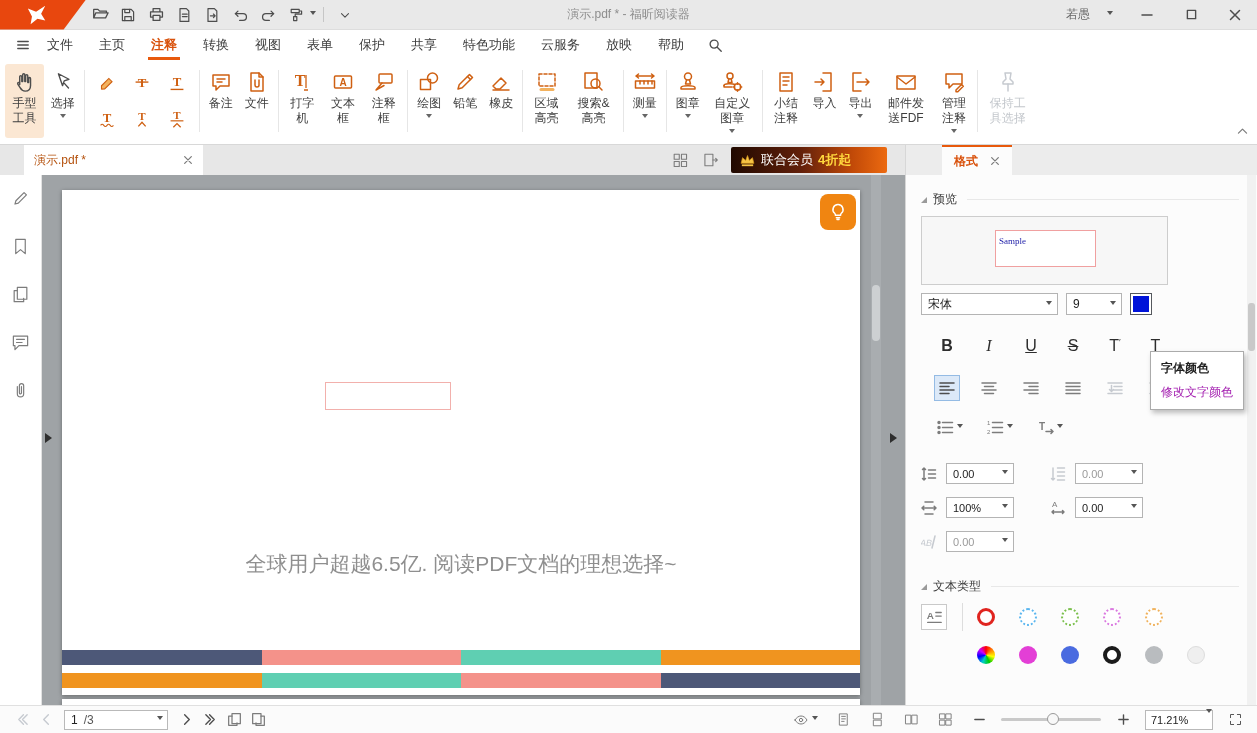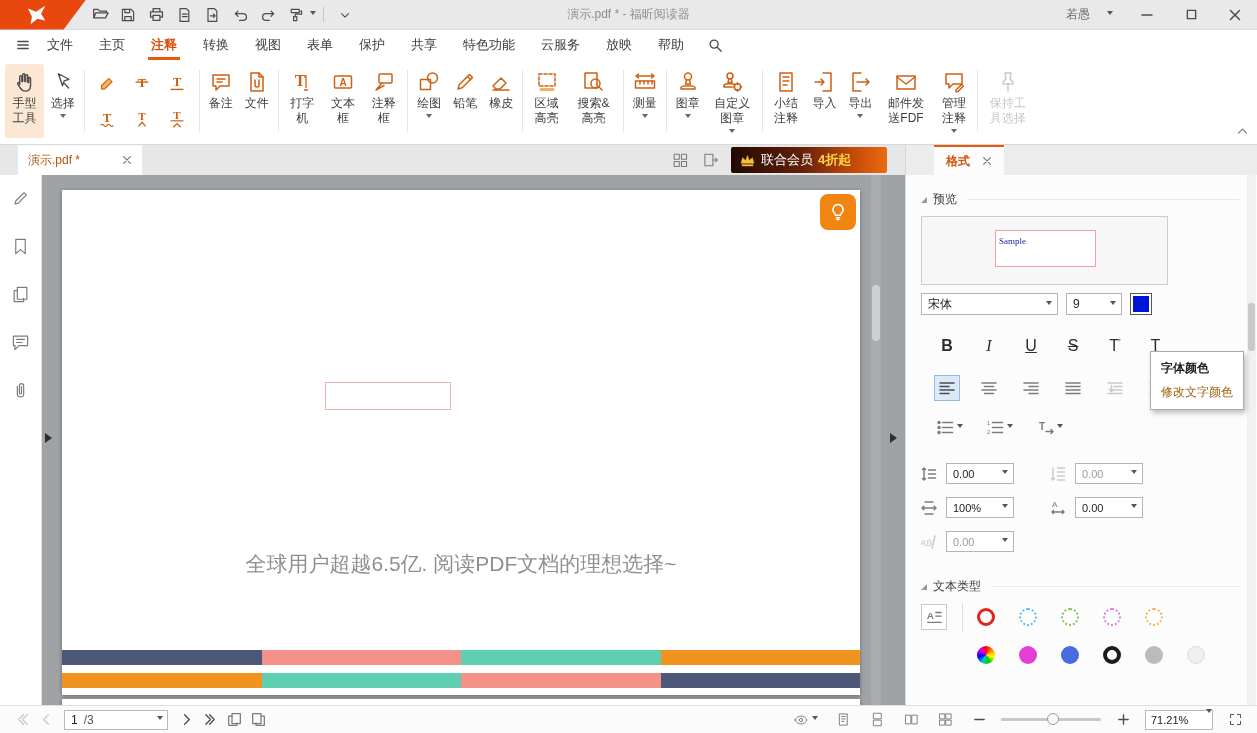--- a/index.html
+++ b/index.html
@@ -35,28 +35,28 @@
 .rlb{font-size:12px;color:#3e3e3e;text-align:center;line-height:1.25;word-break:break-all}
 .rlb.dis{color:#c3c7cc}
 .dcaret{width:0;height:0;border:3.5px solid transparent;border-top:4.5px solid #666;margin-top:3px}
 .rib-div{width:1px;background:#e6e6e6;margin:8px 3px;flex:none}
 .mini-grid{display:grid;grid-template-columns:repeat(3,34px);grid-auto-rows:35px;gap:1px;align-self:center;margin:0 2px}
 .mbtn{display:flex;align-items:center;justify-content:center}
 #ribbon-collapse{position:absolute;right:8px;bottom:6px}
 
 #tabstrip{position:absolute;top:145px;left:0;right:0;height:30px;background:#e7e7e7;display:flex;align-items:stretch}
 #doc-tabs{flex:1;display:flex;align-items:stretch}
-#doc-tab{margin-left:18px;width:124px;background:#fff;display:flex;align-items:center;padding:0 10px;gap:8px}
+#doc-tab{margin-left:24px;width:179px;background:#fff;display:flex;align-items:center;padding:0 10px;gap:8px}
 #doc-tab .lbl{flex:1;color:#b5520e;font-size:12px;white-space:nowrap}
 .strip-icon{display:flex;align-items:center;padding:0 7px}
 #promo-banner{width:156px;height:26px;align-self:center;margin:0 18px 0 6px;border-radius:2px;background:linear-gradient(90deg,#200900 0%,#63200a 45%,#c24a08 78%,#ec6a10 100%);display:flex;align-items:center;gap:5px;padding:0 8px}
 #promo-banner .t1{color:#fff;font-weight:normal;font-size:13px}
 #promo-banner .t2{color:#ffd83d;font-weight:bold;font-size:13px}
 #panel-header{width:352px;display:flex;align-items:stretch;background:#ececec;border-left:1px solid #d7d7d7}
-#format-tab{margin-left:28px;background:#fcfcfc;border-top:2px solid #e8590c;display:flex;align-items:center;gap:12px;padding:0 12px}
+#format-tab{margin-left:36px;background:#fcfcfc;border-top:2px solid #e8590c;display:flex;align-items:center;gap:12px;padding:0 12px}
 #format-tab .lbl{color:#d9530e;font-size:12px;font-weight:bold}
 
 #main{position:absolute;top:175px;left:0;right:0;bottom:28px;display:flex}
 #sidebar{width:42px;background:#fff;border-right:1px solid #e2e2e2;display:flex;flex-direction:column;align-items:center;padding-top:10px;gap:22px}
 .sbtn{width:26px;height:26px;display:flex;align-items:center;justify-content:center}
 #docwrap{flex:1;position:relative;background:#9fa3a6;overflow:hidden}
 #page{position:absolute;left:20px;top:15px;width:798px;height:505px;background:#fff;box-shadow:0 1px 4px rgba(0,0,0,.35)}
 #page2{position:absolute;left:20px;top:524px;width:798px;height:8px;background:#fff;box-shadow:0 1px 4px rgba(0,0,0,.35)}
 #bulb-btn{position:absolute;right:4px;top:4px;width:36px;height:36px;background:#f08511;border-radius:8px;display:flex;align-items:center;justify-content:center}
 #anno-box{position:absolute;left:263px;top:192px;width:126px;height:28px;border:1px solid #f2b0ac}
@@ -102,21 +102,21 @@
 .ring.dotted{border-width:2px;border-style:dotted}
 .fillc{width:18px;height:18px;border-radius:50%;margin-right:24px;flex:none}
 #color-wheel{width:18px;height:18px;border-radius:50%;margin-right:24px;flex:none;background:conic-gradient(#f00,#f80,#ff0,#0c0,#0cc,#00f,#c0f,#f00)}
 .ring.black{border-width:4px}
 .fillc.white{border:1px solid #ddd}
 #panel-scroll{position:absolute;right:1px;top:0;bottom:0;width:9px;background:#f1f1f1}
 #panel-thumb{position:absolute;left:1px;width:7px;top:128px;height:48px;background:#c9c9c9;border-radius:3px}
 
 #tooltip{position:absolute;left:1150px;top:351px;z-index:99;background:#fff;border:1px solid #ababab;box-shadow:2px 3px 5px rgba(0,0,0,.25);padding:8px 10px;white-space:nowrap}
 #tooltip .tt1{font-weight:bold;color:#222;font-size:12px}
-#tooltip .tt2{margin-top:7px;color:#a16207;font-size:12px}
+#tooltip .tt2{margin-top:7px;color:#a21caf;font-size:12px}
 
 #statusbar{position:absolute;left:0;right:0;bottom:0;height:28px;background:#fbfbfb;border-top:1px solid #e0e0e0;display:flex;align-items:center;padding:0 10px}
 .stbtn{display:flex;align-items:center;justify-content:center;width:24px;height:22px}
 #pagebox{width:104px;height:20px;border:1px solid #b9b9b9;background:#fff;display:flex;align-items:center;margin:0 6px}
 #pagebox .cur{padding:0 6px;color:#222}
 #pagebox .tot{color:#555}
 #pagebox .dbtn{margin-left:auto;width:15px;display:flex;justify-content:center}
 #st-right{margin-left:auto;display:flex;align-items:center;gap:10px}
 #zoom-slider{width:100px;height:3px;background:#c9c9c9;border-radius:2px;position:relative}
 #zoom-thumb{position:absolute;left:46%;top:-5px;width:12px;height:12px;background:#f8f8f8;border:1px solid #999;border-radius:50%}

